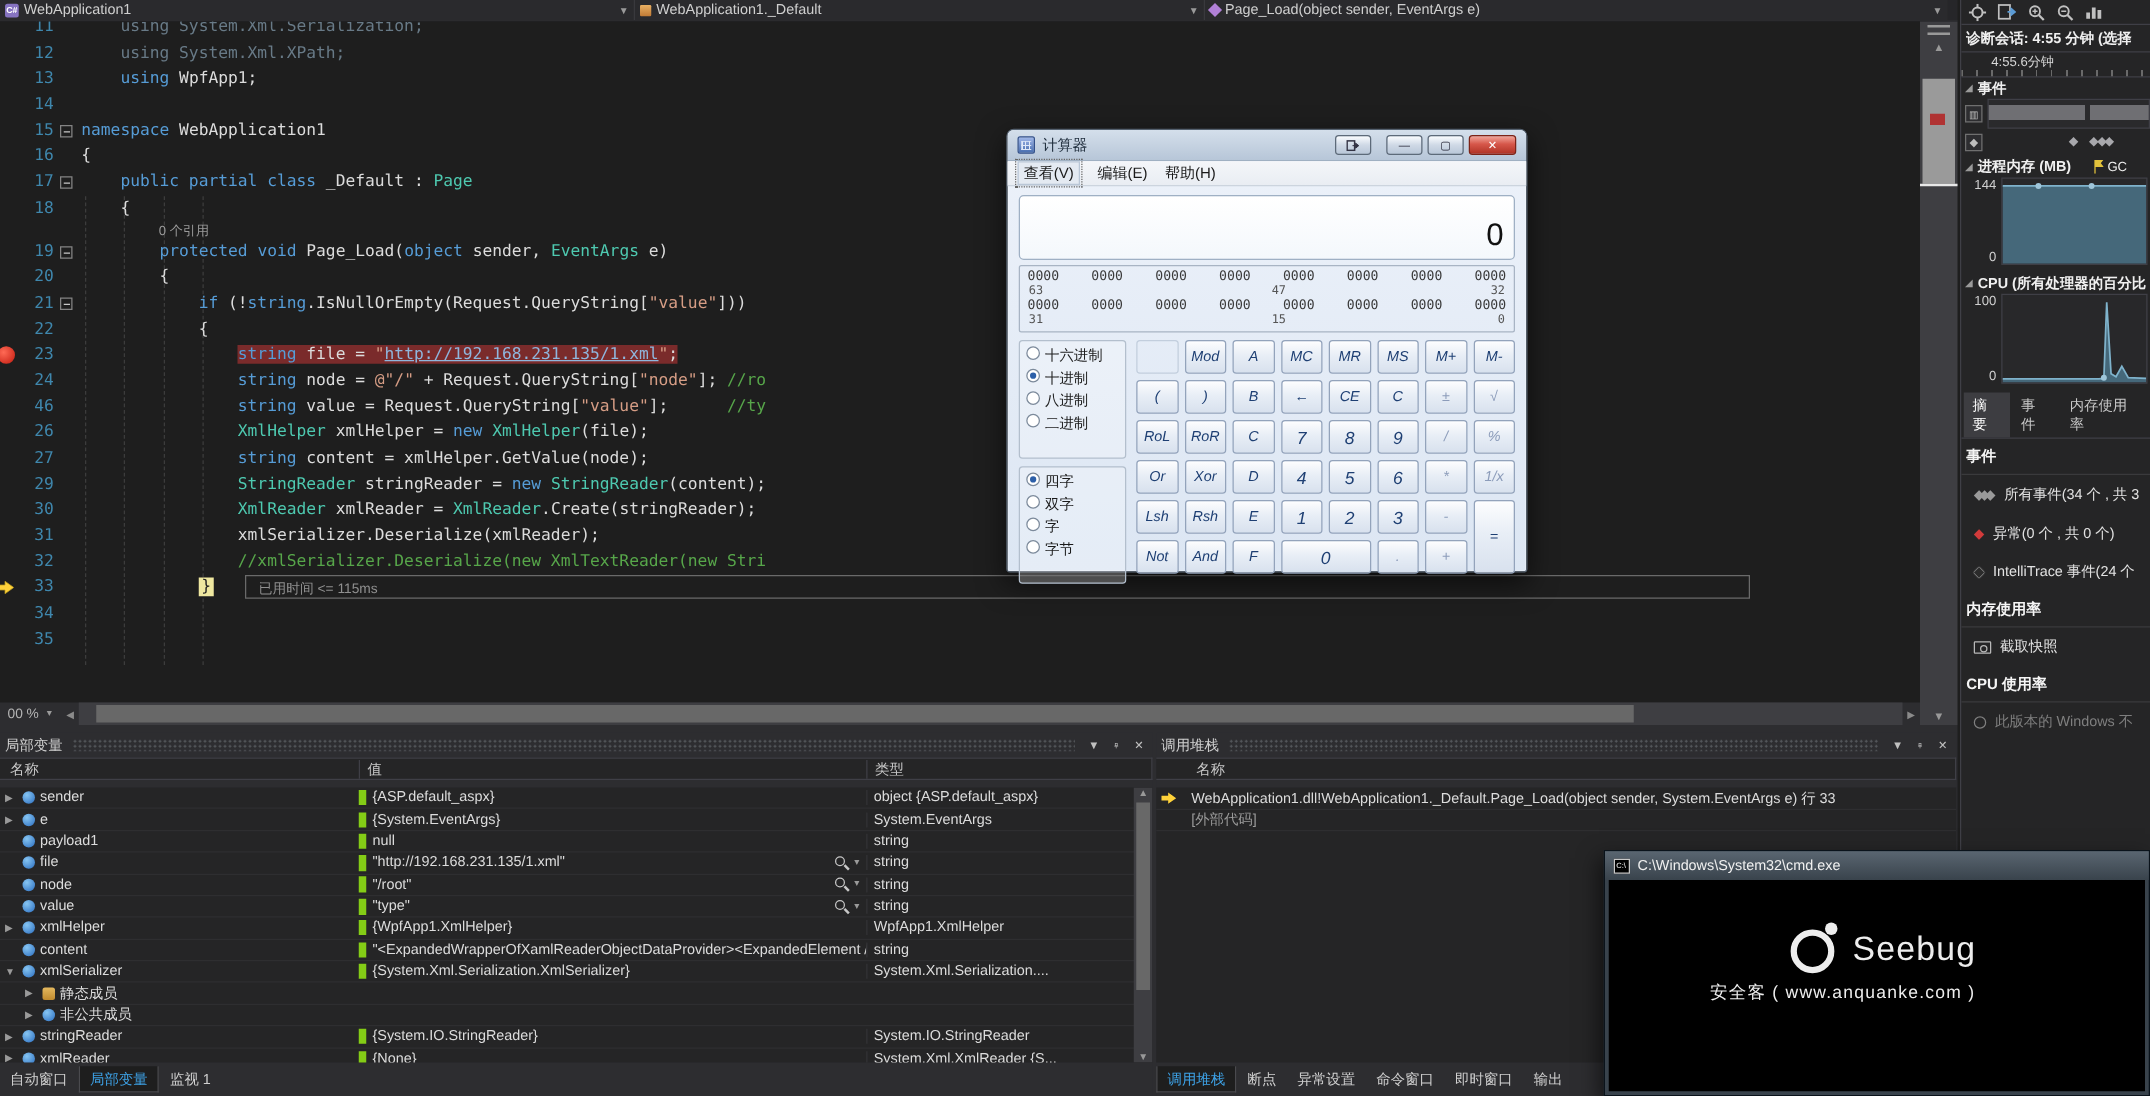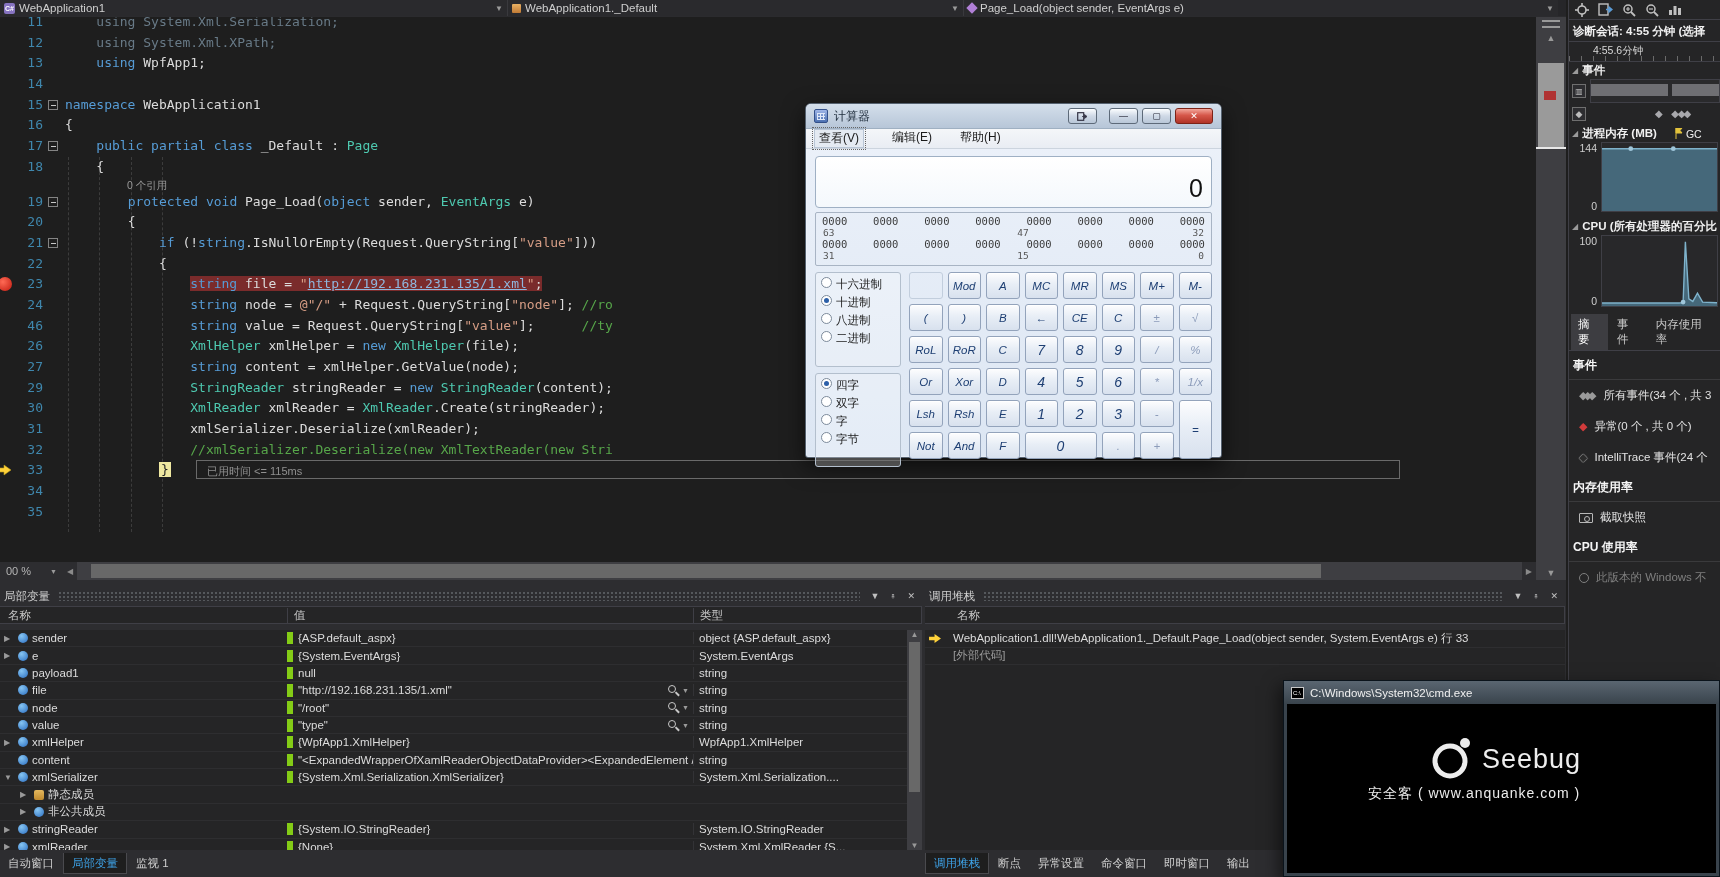--- a/index.html
+++ b/index.html
@@ -34,21 +34,21 @@
   .fold-box { position:absolute; left:48px; top:5px; width:10px; height:10px; border:1px solid #848484;
               background:#1e1e1e; }
   .fold-box::after { content:""; position:absolute; left:2px; top:4px; width:5px; height:1px; background:#c8c8c8; }
   .bp-dot { position:absolute; left:-2px; top:3px; width:14px; height:14px; border-radius:50%;
             background:radial-gradient(circle at 35% 35%, #ff6a55, #c21a0f); }
   .cur-arrow { position:absolute; left:-2px; top:4px; }
   .guide { position:absolute; top:140px; height:375px; border-left:1px dashed #3c3c3c; }
   
   #ed-bottom { position:absolute; left:0; top:545px; width:1536px; height:18px; background:#2d2d30;
                display:flex; align-items:center; font-size:11px; color:#b5b5b5; }
-  #zoom-ctl { display:flex; align-items:center; gap:19px; padding:0 6px; }
+  #zoom-ctl { display:flex; align-items:center; gap:5px; padding:0 6px; }
   .h-track { position:relative; height:100%; flex:1; background:#3e3e42; }
   .h-thumb { position:absolute; left:14px; top:2px; height:14px; width:1230px; background:#686868; }
   .sc-arrow { color:#8a8a8a; font-size:8px; padding:0 4px; }
   
   #vscroll { position:absolute; left:1536px; top:17px; width:30px; height:563px; background:#3e3e42; }
   .v-grip { position:absolute; left:6px; top:3px; width:18px; height:8px;
             border-top:2px solid #999; border-bottom:2px solid #999; }
   .v-up { position:absolute; left:0; top:16px; width:30px; text-align:center; color:#999; font-size:9px; }
   .v-dn { position:absolute; left:0; bottom:2px; width:30px; text-align:center; color:#999; font-size:9px; }
   .v-thumb { position:absolute; left:2px; top:46px; width:26px; height:84px; background:#9a9a9a; }
@@ -144,21 +144,21 @@
              border-radius:2px; display:flex; align-items:center; justify-content:center; }
   .calc-ic i { display:block; width:8px; height:7px; background:repeating-linear-gradient(0deg,#dfe8f8 0 1px,transparent 1px 3px),
                repeating-linear-gradient(90deg,#dfe8f8 0 1px,transparent 1px 3px); }
   #calc-winbtns { margin-left:auto; display:flex; align-items:center; gap:4px; }
   .wbtn { width:29px; height:16px; border:1px solid #5d6a79; border-radius:3px; font-size:9px; color:#223;
           display:flex; align-items:center; justify-content:center;
           background:linear-gradient(#fbfdff,#cfd9e6 50%,#b9c7d8); }
   .wbtn.close { width:38px; background:linear-gradient(#f2a69b,#d6574a 45%,#b03326); color:#fff;
                 font-weight:bold; border-color:#7c2317; }
   .wbtn.solo { margin-right:8px; }
-  #calc-menu { height:20px; display:flex; align-items:flex-start; gap:28px; padding:0 8px; color:#1a1a1a;
+  #calc-menu { height:20px; display:flex; align-items:center; gap:14px; padding:0 8px; color:#1a1a1a;
                background:linear-gradient(#f4f6f9,#e9edf3); border-bottom:1px solid #ccd4de; font-size:12px; }
   #calc-menu .focused { outline:1px dotted #666; outline-offset:1px; background:#e4eaf2; border:1px solid #b9c6d6; padding:0 4px; }
   #calc-display { margin:7px 9px 4px; height:52px; background:linear-gradient(#ffffff,#f4f8fc);
                   border:1px solid #9fb0c4; border-radius:4px; display:flex; align-items:flex-end;
                   justify-content:flex-end; padding:4px 8px; font-size:25px; color:#111; }
   #calc-bits { margin:2px 9px 6px; height:54px; border:1px solid #a8b4c4; border-radius:2px; padding:2px 6px 0;
                font-family:"DejaVu Sans Mono",monospace; font-size:10.5px; color:#3a3a3a; }
   .bit-groups { display:flex; justify-content:space-between; }
   .bit-labels { position:relative; height:11px; font-size:9.5px; color:#555; }
   .bit-labels .l { position:absolute; left:1px; } .bit-labels .m { position:absolute; left:51%; }

